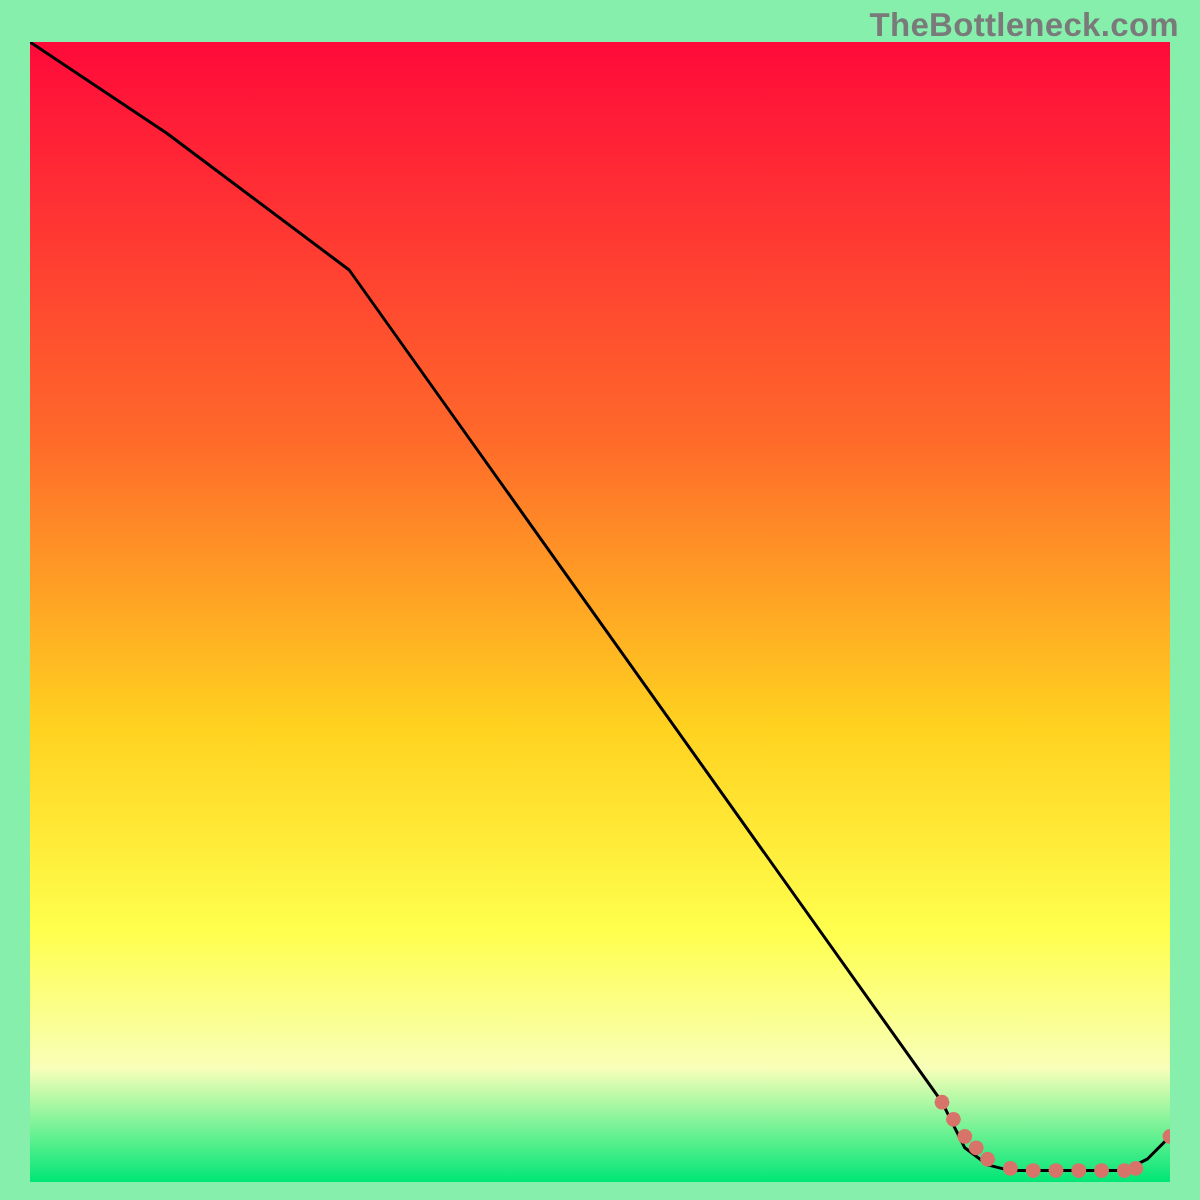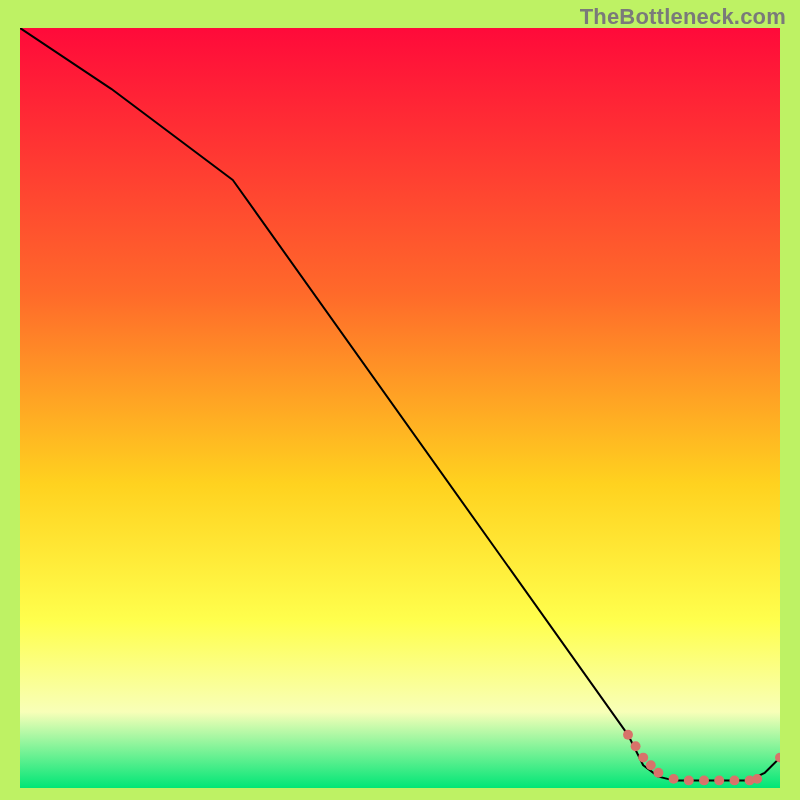--- a/index.html
+++ b/index.html
@@ -7,21 +7,21 @@
     padding: 0;
     width: 800px;
     height: 800px;
     background: #000;
     overflow: hidden;
   }
   .frame {
     position: relative;
     width: 800px;
     height: 800px;
-    background: #bef264;
+    background: #86efac;
   }
   .watermark {
     position: absolute;
     top: 4px;
     right: 14px;
     font-family: Arial, Helvetica, sans-serif;
     font-size: 22px;
     font-weight: bold;
     color: #7a7a7a;
     letter-spacing: 0.2px;

